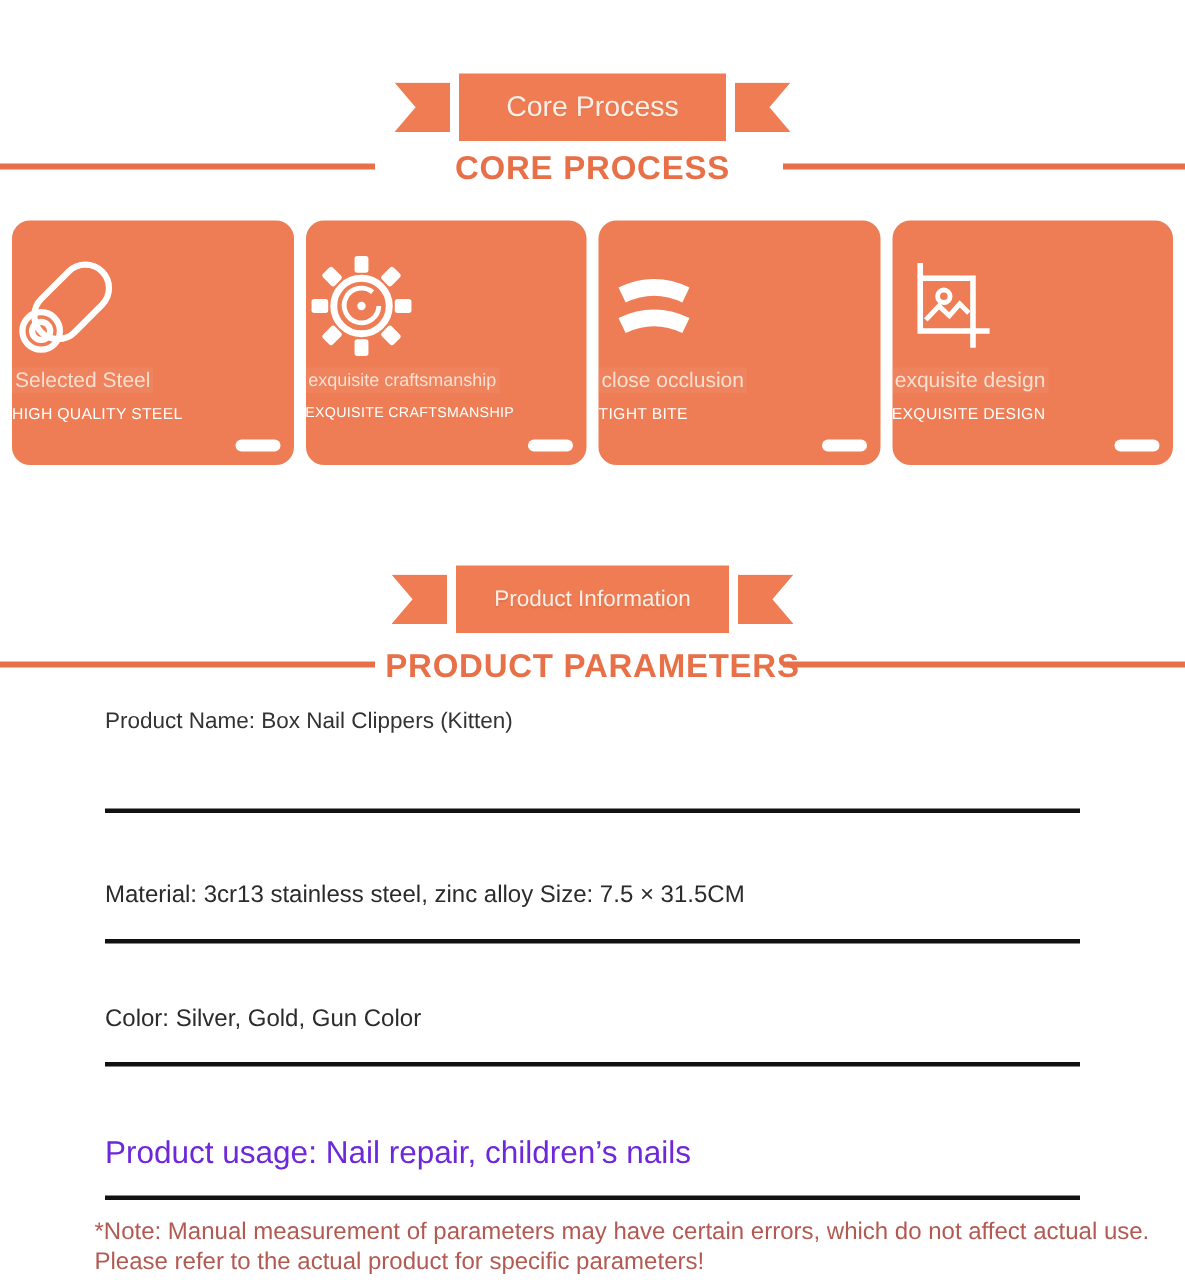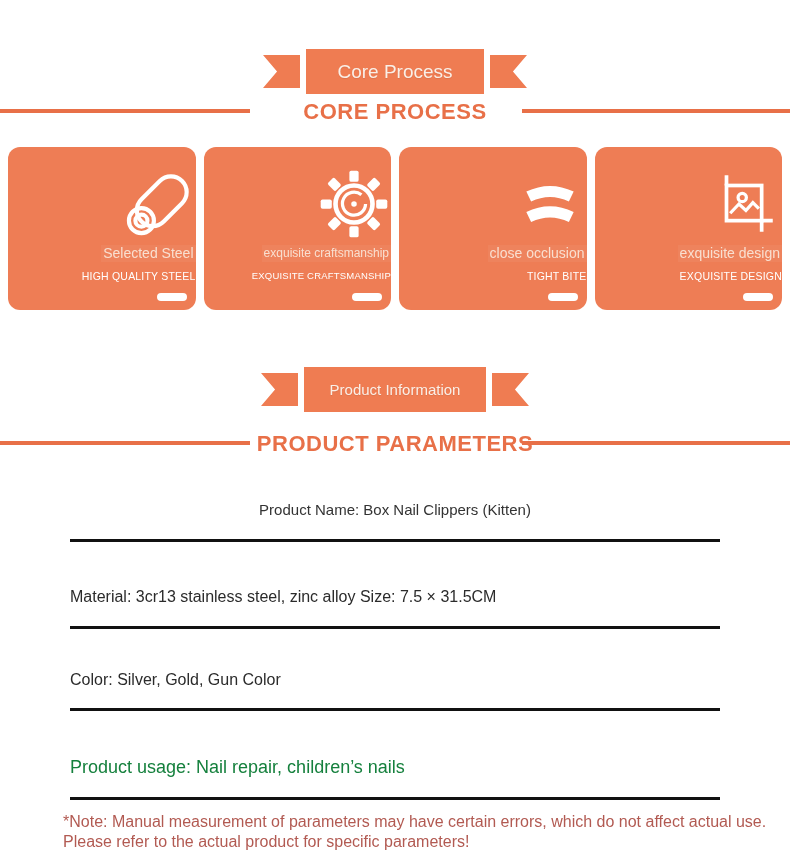--- a/index.html
+++ b/index.html
@@ -30,21 +30,21 @@
   .hline.l{left:0;width:250px;}
   .hline.r{right:0;width:268px;}
 
   
   .cards{
     position:absolute;top:147px;left:0;right:0;
     display:flex;gap:8px;padding:0 8px;box-sizing:border-box;
   }
   .card{
     flex:1 1 0;height:163px;background:#EE7D55;border-radius:12px;
-    position:relative;display:flex;flex-direction:column;align-items:flex-end;
+    position:relative;display:flex;flex-direction:column;align-items:flex-start;
   }
   .card-icon{height:94px;display:flex;align-items:flex-end;justify-content:center;}
   .card-icon svg{display:block;}
   .card-label{
     margin-top:4px;font-size:14px;color:#F9DFD0;white-space:nowrap;
     position:relative;z-index:6;background:rgba(255,255,255,0.05);
     line-height:17px;padding:0 2px;
   }
   .card-label.sm{font-size:12px;}
   .card-sub{
@@ -56,21 +56,21 @@
     position:absolute;right:9px;bottom:9px;width:30px;height:8px;
     border-radius:4px;background:#ffffff;
   }
 
   
   .param-row{position:absolute;left:70px;width:650px;color:#2b2b2b;}
   .param-sep{position:absolute;left:70px;width:650px;height:3px;background:#111111;}
   .row1-left{font-size:15px;color:#333;display:inline-block;padding-top:6px;}
   .row1-right{position:absolute;left:332px;top:0;font-size:21.5px;color:#222;}
   .row-lg{font-size:16px;color:#2b2b2b;}
-  .row-md{font-size:18px;color:#15803d;}
+  .row-md{font-size:21px;color:#6d28d9;}
   .note{
     position:absolute;left:63px;width:706px;font-size:16px;line-height:1.25;
     color:#B25A52;
   }
 </style>
 </head>
 <body>
 
 <div class="ribbon" style="top:49px;">
   <div class="banner" style="width:178px;">
@@ -151,35 +151,35 @@
         </g>
       </svg>
     </div>
     <div class="card-label">exquisite design</div>
     <div class="card-sub">EXQUISITE DESIGN</div>
     <span class="card-pill"></span>
   </div>
 
 </div>
 
-<div class="ribbon" style="top:367px;">
+<div class="ribbon" style="top:377px;">
   <div class="banner" style="width:182px;">
     <span class="tail left"></span>
     <span class="tail right"></span>
     <span class="banner-text" style="font-size:15px;">Product Information</span>
   </div>
 </div>
 
 <div class="section-heading" style="top:431px;">
   <span class="hline l"></span>
   <span class="heading-text">PRODUCT PARAMETERS</span>
   <span class="hline r"></span>
 </div>
 
-<div class="param-row" style="top:495px;height:30px;text-align:center;">
+<div class="param-row" style="top:466px;height:30px;">
   <span class="row1-left">Product Name: Box Nail Clippers (Kitten)</span>
 </div>
 <div class="param-sep" style="top:539px;"></div>
 
 <div class="param-row row-lg" style="top:588px;">
   <span>Material: 3cr13 stainless steel, zinc alloy Size: 7.5 × 31.5CM</span>
 </div>
 <div class="param-sep" style="top:626px;"></div>
 
 <div class="param-row row-lg" style="top:671px;">

